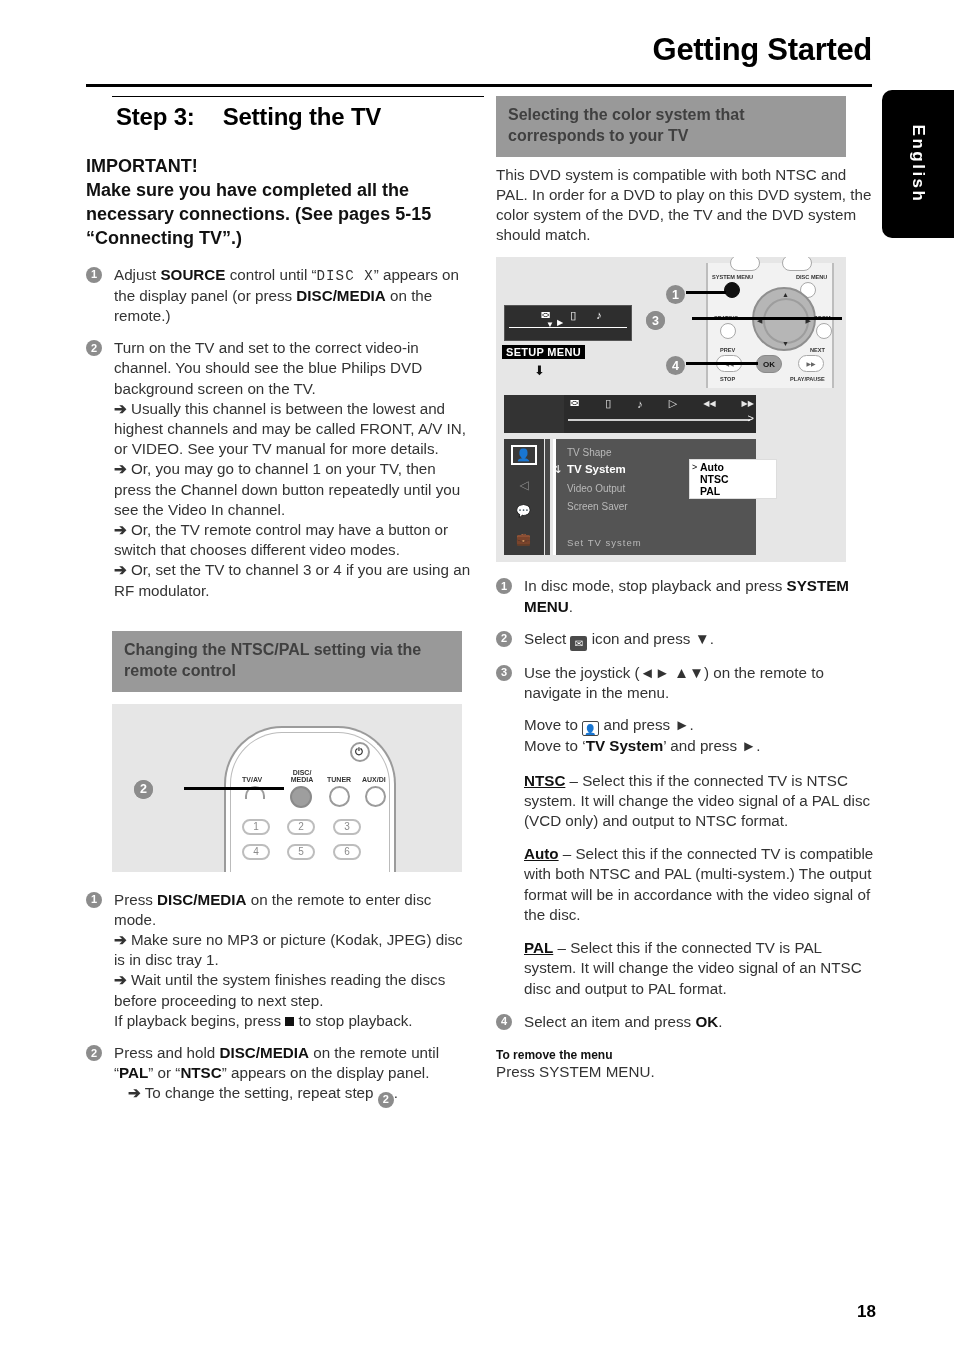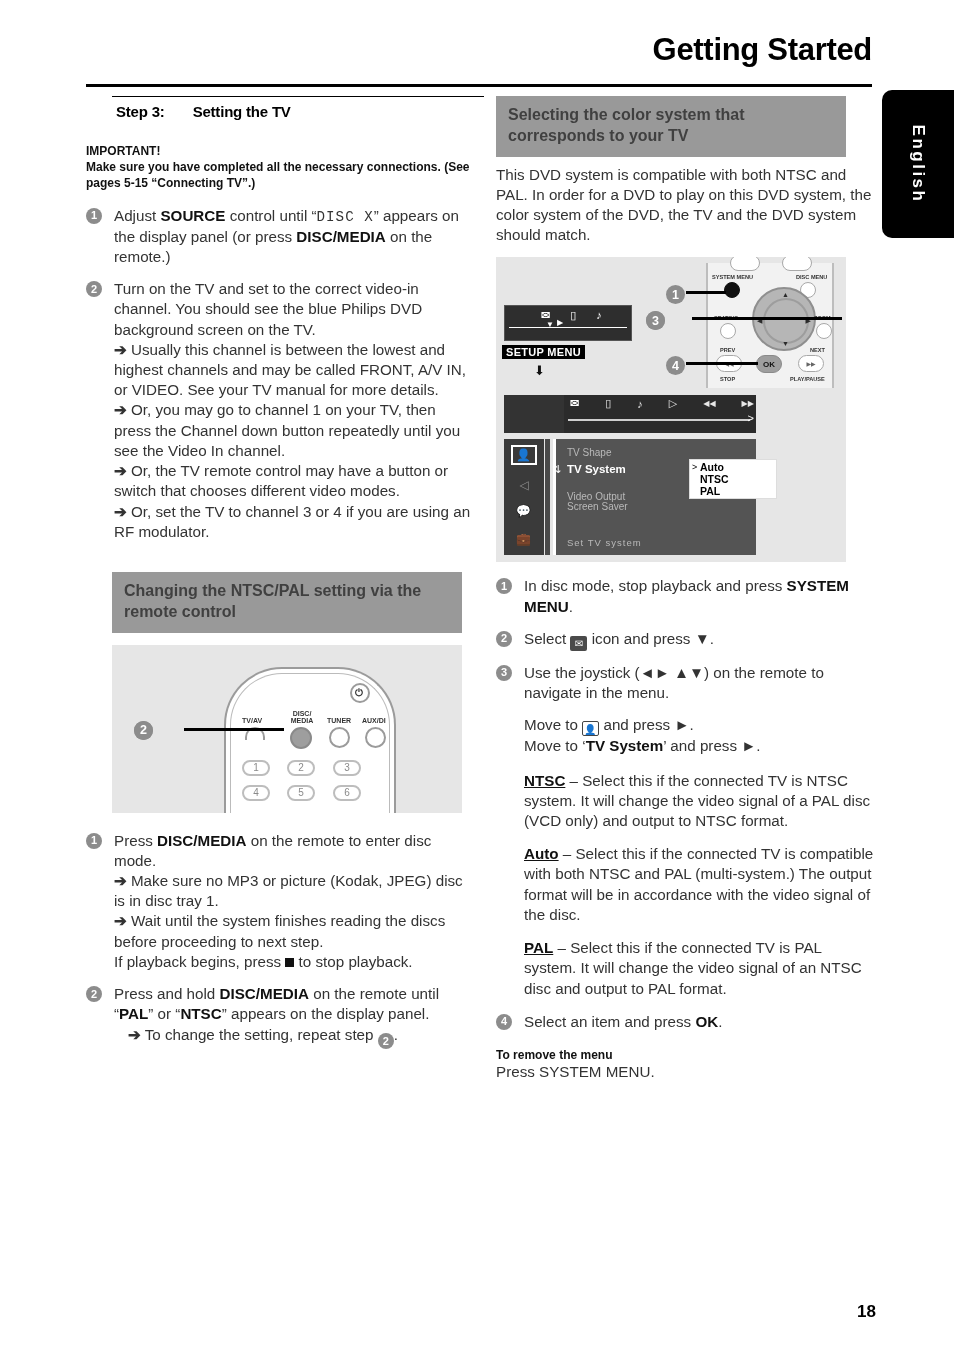--- a/index.html
+++ b/index.html
@@ -35,30 +35,30 @@
   }
 
   
   .col { position:absolute; top:96px; }
   #col-left  { left:86px;  width:386px; }
   #col-right { left:496px; width:378px; }
 
   
   #step-rule { width:372px; height:1px; background:#000; margin:0 0 6px 26px; }
   #step-head {
-    font-size:15px; font-weight:bold; color:#000;
+    font-size:24px; font-weight:bold; color:#000;
     margin-left:30px; letter-spacing:-0.2px;
   }
   #step-head .gap { display:inline-block; width:28px; }
 
   
   .para { font-size:15.2px; line-height:1.33; color:#333; }
   .bold { font-weight:bold; color:#111; }
   .mono { font-family:"Liberation Mono", monospace; letter-spacing:1px; font-size:14.2px; color:#333;}
-  .important { margin-top:24px; font-size:12px; font-weight:bold; line-height:1.33; color:#111; }
+  .important { margin-top:24px; font-size:18px; font-weight:bold; line-height:1.33; color:#111; }
 
   
   .nlist { margin-top:14px; }
   .nitem { position:relative; padding-left:28px; margin-bottom:12px; }
   .bullet-num {
     position:absolute; left:0; top:2px;
     width:16px; height:16px; border-radius:50%;
     background:#8c8c8c; color:#fff;
     font-size:11px; font-weight:bold;
     display:flex; align-items:center; justify-content:center;
@@ -395,21 +395,21 @@
         <div class="side-icon" style="top:36px;">◁</div>
         <div class="side-icon" style="top:62px;">💬</div>
         <div class="side-icon" style="top:90px;">💼</div>
       </div>
       <div id="osd-side-sep"></div>
       <div id="osd-main">
         <div id="osd-main-bar"></div>
         <div id="menu-cursor">⇅</div>
         <div class="menu-item" style="top:8px;">TV Shape</div>
         <div class="menu-item sel" style="top:24px;">TV System</div>
-        <div class="menu-item" style="top:52px;">Video Output</div>
+        <div class="menu-item" style="top:44px;">Video Output</div>
         <div class="menu-item" style="top:62px;">Screen Saver</div>
         <div id="menu-hint">Set  TV  system</div>
 
         <div id="opt-box">
           <div id="opt-marker">&gt;</div>
           <div class="opt" style="top:1px;">Auto</div>
           <div class="opt" style="top:13px;">NTSC</div>
           <div class="opt" style="top:25px;">PAL</div>
         </div>
       </div>

